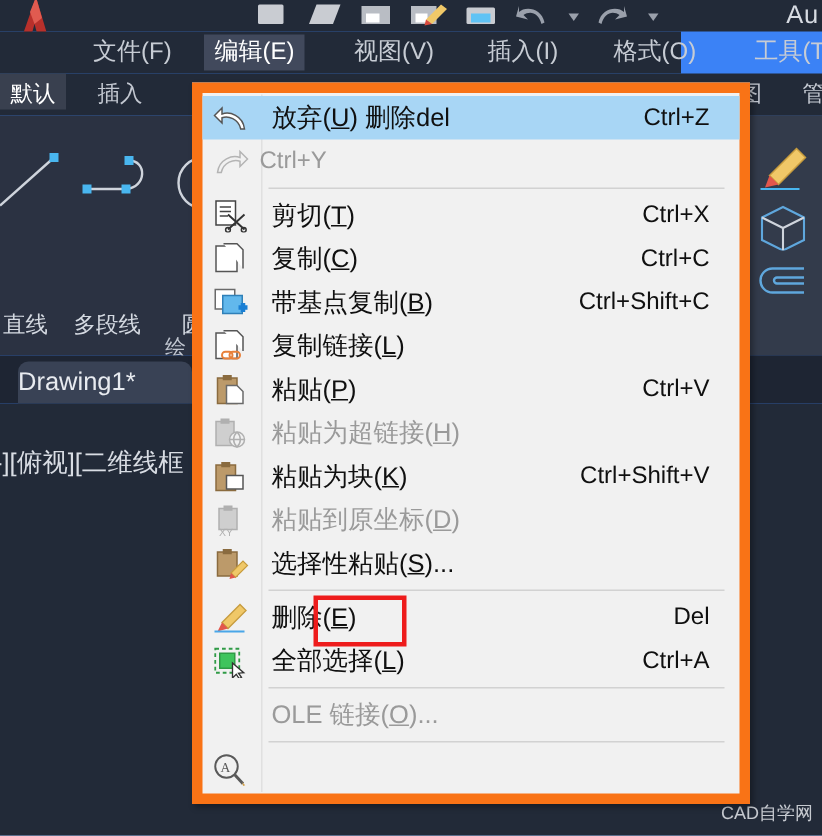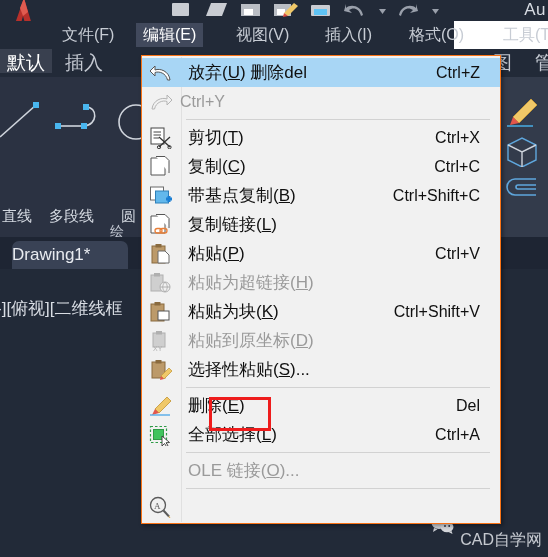--- a/index.html
+++ b/index.html
@@ -5,64 +5,64 @@
   html,body{margin:0;padding:0;}
   body{
     width:548px;height:557px;overflow:hidden;
     background:#1c2230;
     font-family:"Liberation Sans","DejaVu Sans",sans-serif;
     position:relative;
     -webkit-font-smoothing:antialiased;
   }
 
   
-  #app{position:absolute;inset:0;background:#ffffff;}
+  #app{position:absolute;inset:0;background:#3b82f6;}
 
   
   .qat{position:absolute;left:0;top:0;width:548px;height:21px;background:#222a38;}
   .logo-a{position:absolute;left:2px;top:-6px;width:46px;height:46px;}
   .qat-icons{position:absolute;left:168px;top:1px;height:19px;display:flex;gap:9px;align-items:center;}
   .qicon{width:26px;height:17px;position:relative;display:block;}
   .app-title{position:absolute;right:2px;top:0px;color:#d7dbe2;font-size:17px;letter-spacing:.5px;
              font-family:"Liberation Sans",sans-serif;}
 
   
   .menubar{position:absolute;left:0;top:21px;width:454px;height:28px;background:#222a38;}
   .menu-item{position:absolute;top:2px;height:24px;line-height:24px;color:#c7ccd4;font-size:16px;padding:0 7px;white-space:nowrap;}
   .menu-item.active{background:#41495c;color:#ffffff;}
 
   
   .ribbon-tabs{position:absolute;left:0;top:49px;width:548px;height:28px;background:#222a38;}
-  .rtab{position:absolute;top:0;height:24px;line-height:28px;color:#c3c8d1;font-size:19px;padding:0 7px;white-space:nowrap;}
+  .rtab{position:absolute;top:0;height:24px;line-height:28px;color:#c3c8d1;font-size:15px;padding:0 7px;white-space:nowrap;}
   .rtab.active{background:#39404f;color:#ffffff;}
 
   
   .ribbon-body{position:absolute;left:0;top:77px;width:548px;height:160px;background:#2b3242;}
   .ribbon-left{position:absolute;left:0;top:0;width:133px;height:160px;}
   .ribbon-right{position:absolute;left:495px;top:0;width:53px;height:160px;background:#333b4b;}
   .tool-label{position:absolute;color:#d4d9e1;font-size:15px;white-space:nowrap;}
   .panel-label{position:absolute;color:#c0c6d0;font-size:14px;}
 
   
   .tabrow{position:absolute;left:0;top:237px;width:548px;height:32px;background:#1e2533;}
   .file-tab{position:absolute;left:12px;top:4px;width:116px;height:28px;background:#394255;
             border-radius:7px 7px 0 0;color:#e8ebf0;font-size:17px;line-height:28px;white-space:nowrap;}
 
   
   .viewport{position:absolute;left:0;top:269px;width:548px;height:288px;background:#222a38;}
   .vp-label{position:absolute;left:-4px;top:300px;color:#d9dde4;font-size:17px;white-space:nowrap;}
 
   
   .watermark{position:absolute;right:6px;bottom:6px;display:flex;align-items:center;gap:4px;opacity:.85;}
-  .wm-text{color:#e2e5ea;font-size:16px;white-space:nowrap;margin-top:32px;}
+  .wm-text{color:#e2e5ea;font-size:12px;white-space:nowrap;margin-top:32px;}
 
   
   .dropdown{
-    position:absolute;left:141px;top:55px;width:358px;
-    background:#f1f1f1;border:1px solid #f97316;
+    position:absolute;left:128px;top:55px;width:358px;
+    background:#f1f1f1;border:7px solid #f97316;
     box-shadow:2px 2px 4px rgba(0,0,0,.35);
     padding:2px 0 2px 0;
   }
   .gutter{position:absolute;left:1px;top:1px;bottom:1px;width:38px;background:#f1f1f1;border-right:1px solid #e0e0e0;}
   .mrow{position:relative;height:29px;display:flex;align-items:center;}
   .mrow.sel{background:#a8d6f5;}
   .mrow.dis .mlabel,.mrow.dis .maccel{color:#9a9a9a;}
   .micon{width:38px;height:29px;display:flex;align-items:center;justify-content:center;flex:0 0 38px;position:relative;z-index:2;}
   .mlabel{flex:1;color:#101010;font-size:17px;padding-left:8px;white-space:nowrap;position:relative;z-index:2;}
   .maccel{color:#101010;font-size:16px;padding-right:20px;white-space:nowrap;position:relative;z-index:2;}

